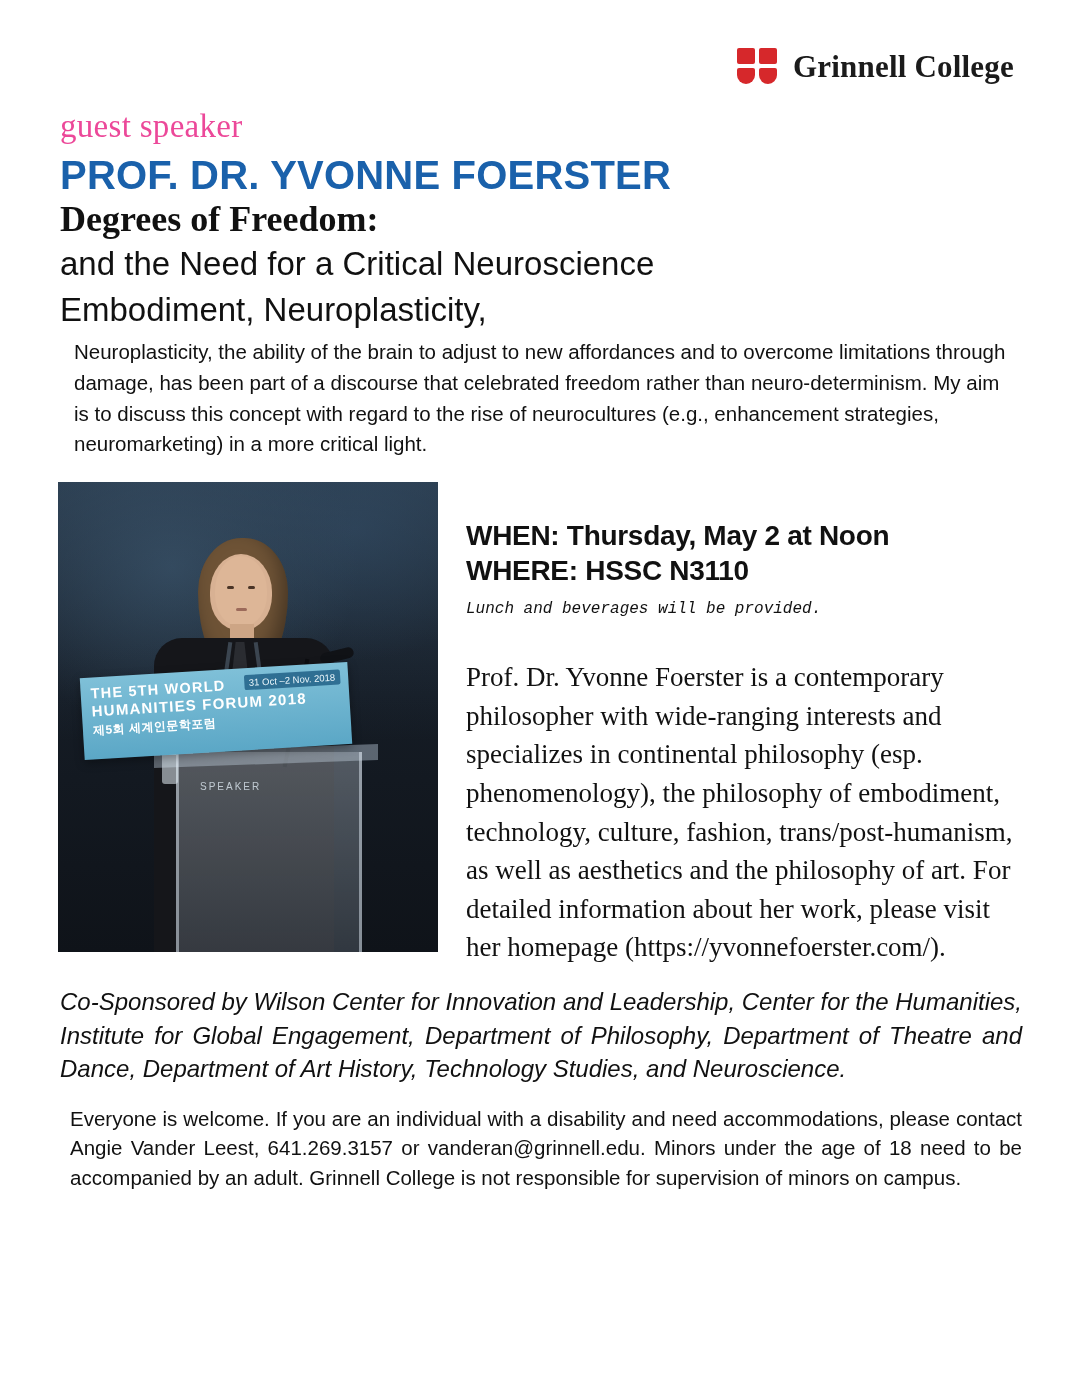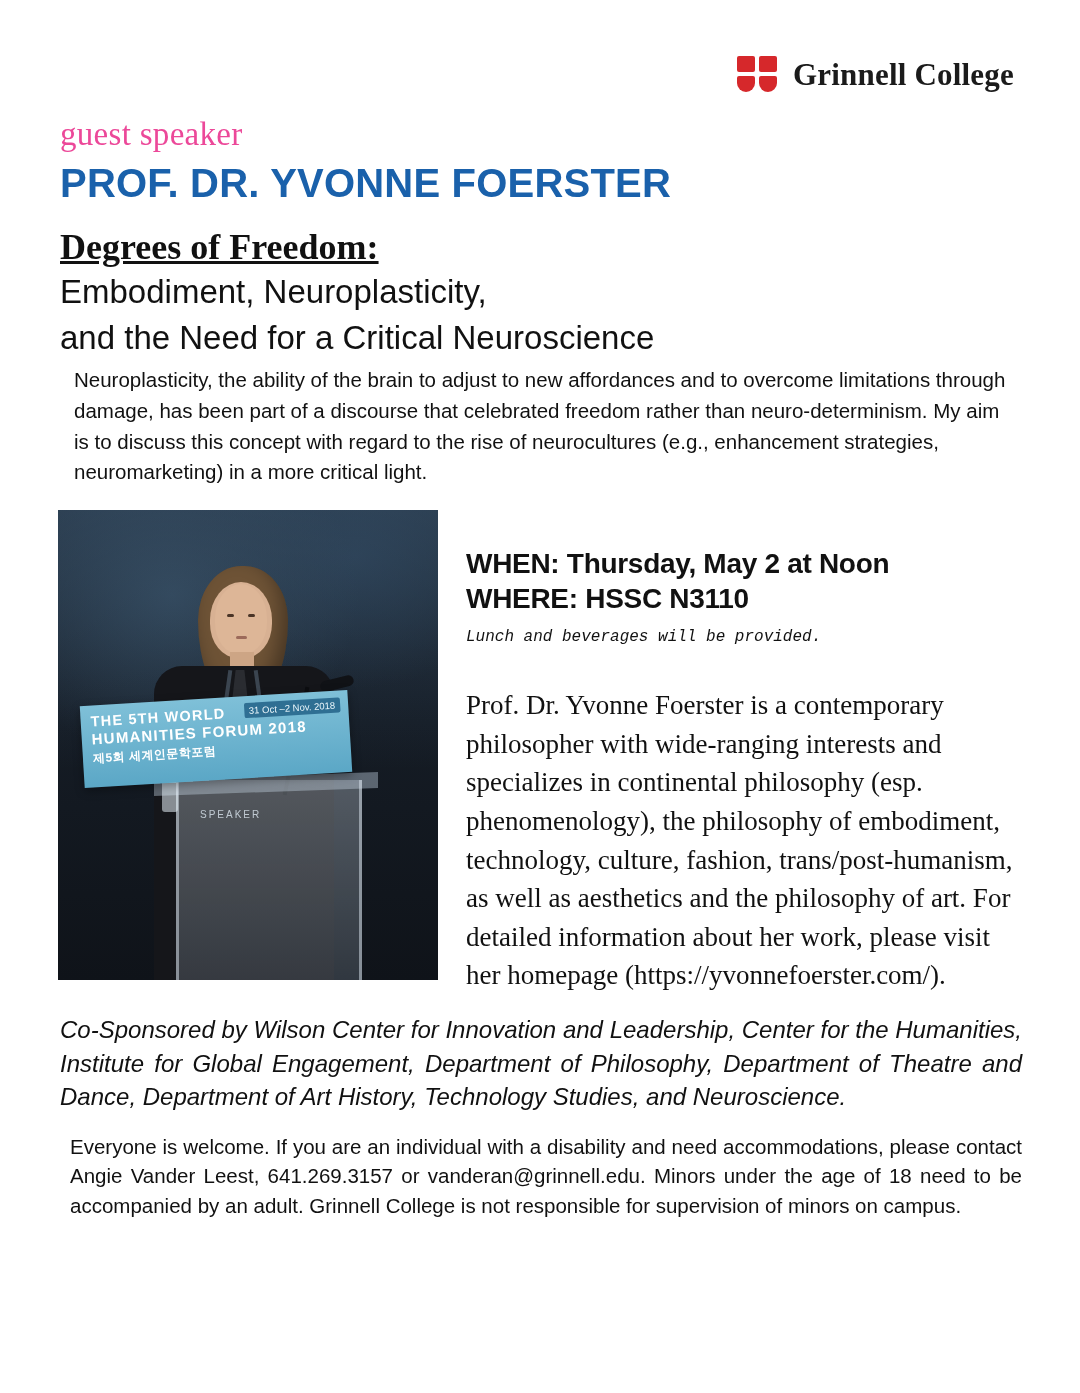--- a/index.html
+++ b/index.html
@@ -13,21 +13,21 @@
     font-family: "Liberation Sans", sans-serif;
     color: #111111;
     position: relative;
     overflow: hidden;
   }
   .page {
     position: relative;
     width: 1080px;
     height: 1393px;
     box-sizing: border-box;
-    padding: 8px 58px;
+    padding: 0 58px;
   }
 
   
   .logo-row {
     display: flex;
     align-items: center;
     justify-content: flex-end;
     padding-top: 48px;
     padding-right: 8px;
     gap: 14px;
@@ -71,23 +71,21 @@
     color: #1a61ab;
     margin-top: 8px;
     margin-left: 2px;
     letter-spacing: 0.2px;
   }
   .talk-title-main {
     font-family: "Liberation Serif", serif;
     font-weight: bold;
     font-size: 36px;
     color: #111111;
-    margin-top: 20px;
-    margin-left: 2px;
-    text-decoration: underline;
+    margin-left: 2px;
   }
   .talk-title-sub {
     font-family: "Liberation Sans", sans-serif;
     font-size: 33px;
     color: #111111;
     line-height: 1.32;
     margin-top: 2px;
     margin-left: 2px;
     font-weight: 400;
   }
@@ -310,22 +308,22 @@
       <div class="bar b3"></div>
       <div class="bar b4"></div>
     </div>
     <div class="logo-text">Grinnell College</div>
   </div>
 
   <div class="guest-speaker">guest speaker</div>
   <div class="speaker-name">PROF. DR. YVONNE FOERSTER</div>
 
   <div class="talk-title-main">Degrees of Freedom:</div>
+  <div class="talk-title-sub">and the Need for a Critical Neuroscience</div>
   <div class="talk-title-sub">Embodiment, Neuroplasticity,</div>
-  <div class="talk-title-sub">and the Need for a Critical Neuroscience</div>
 
   <div class="abstract">Neuroplasticity, the ability of the brain to adjust to new affordances and to overcome limitations through damage, has been part of a discourse that celebrated freedom rather than neuro-determinism. My aim is to discuss this concept with regard to the rise of neurocultures (e.g., enhancement strategies, neuromarketing) in a more critical light.</div>
 
   <div class="middle">
 
     <div class="photo">
       <div class="backdrop"></div>
       <div class="hair"></div>
       <div class="head"></div>
       <div class="face-cut"></div>

